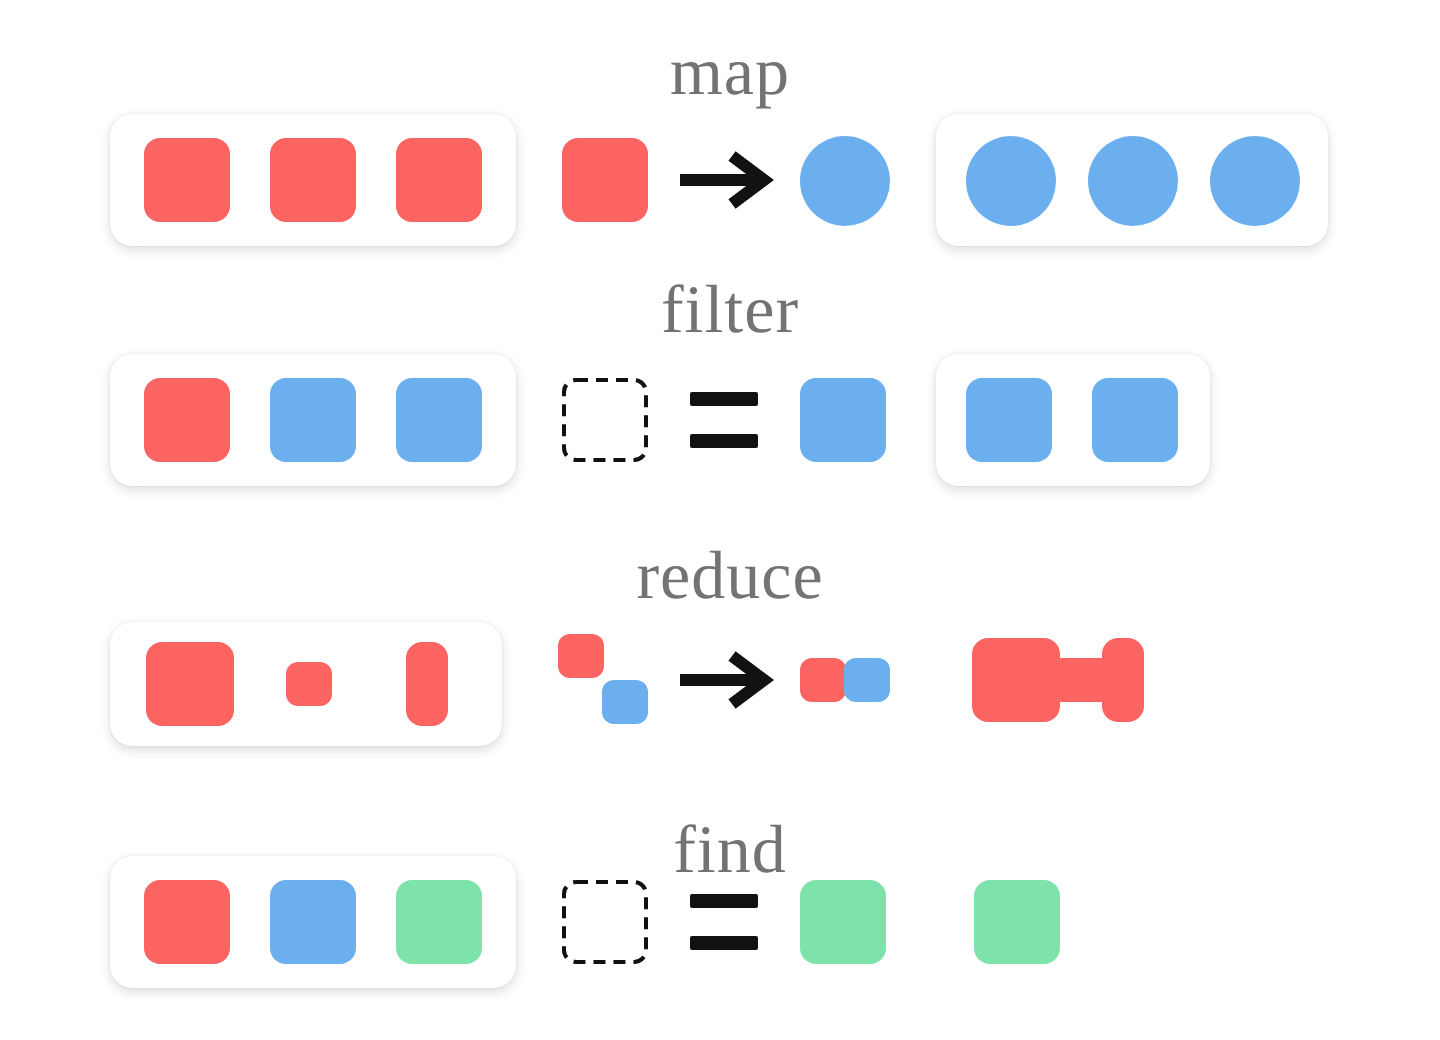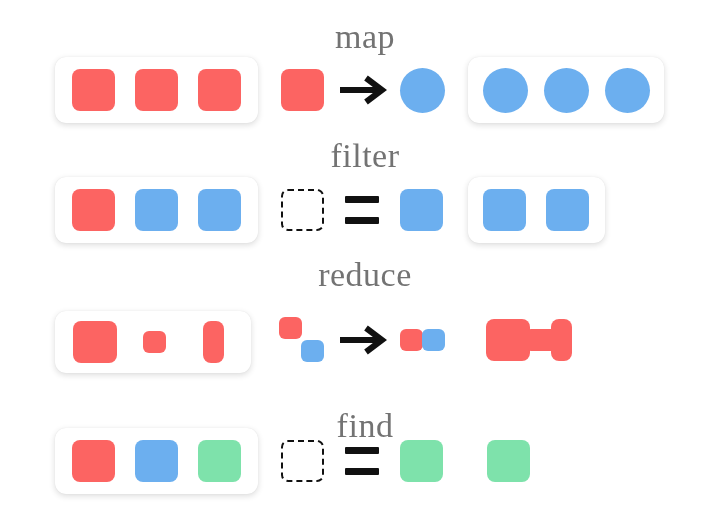--- a/index.html
+++ b/index.html
@@ -115,21 +115,21 @@
     <div class="shape sq" style="left:400px;top:189px;width:43px;height:42px;background:#6cafef;"></div>
 
     <div class="card" style="left:468px;top:177px;width:137px;height:66px;">
       <div class="shape sq" style="left:15px;top:12px;width:43px;height:42px;background:#6cafef;"></div>
       <div class="shape sq" style="left:78px;top:12px;width:43px;height:42px;background:#6cafef;"></div>
     </div>
   </div>
 
   <div class="row">
 
-    <div class="op-label" style="left:290px;top:258px;width:150px;">reduce</div>
+    <div class="op-label" style="left:290px;top:272px;width:150px;">reduce</div>
 
     <div class="card" style="left:55px;top:311px;width:196px;height:62px;">
       <div class="shape sq" style="left:18px;top:10px;width:44px;height:42px;background:#fc6462;"></div>
       <div class="shape sq-sm" style="left:88px;top:20px;width:23px;height:22px;background:#fc6462;"></div>
       <div class="shape sq" style="left:148px;top:10px;width:21px;height:42px;background:#fc6462;"></div>
     </div>
 
     <div class="shape sq-sm" style="left:279px;top:317px;width:23px;height:22px;background:#fc6462;"></div>
     <div class="shape sq-sm" style="left:301px;top:340px;width:23px;height:22px;background:#6cafef;"></div>
 

